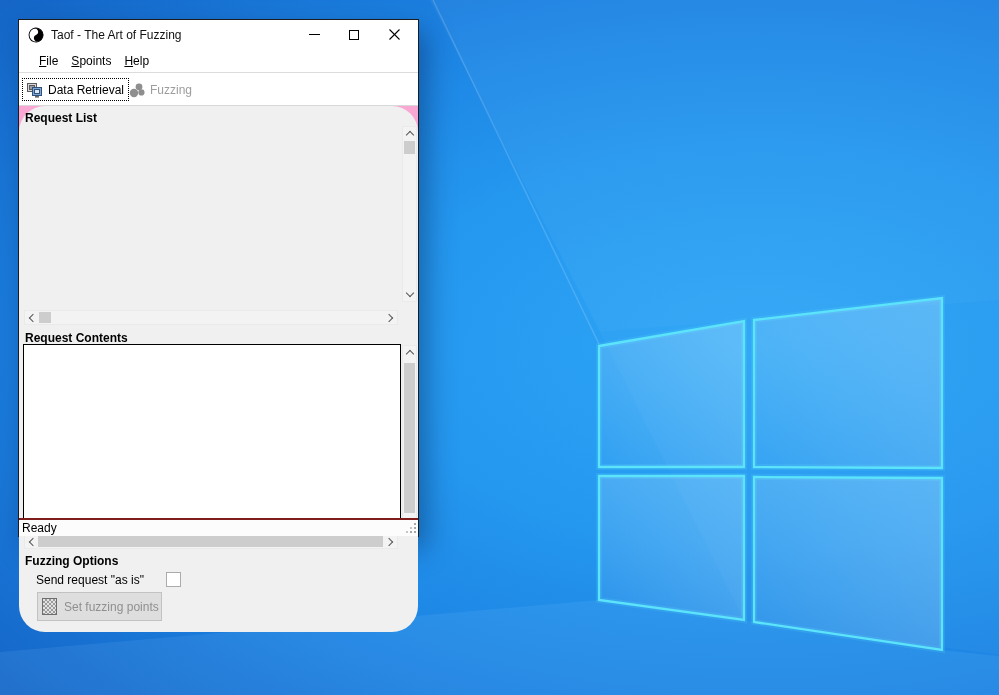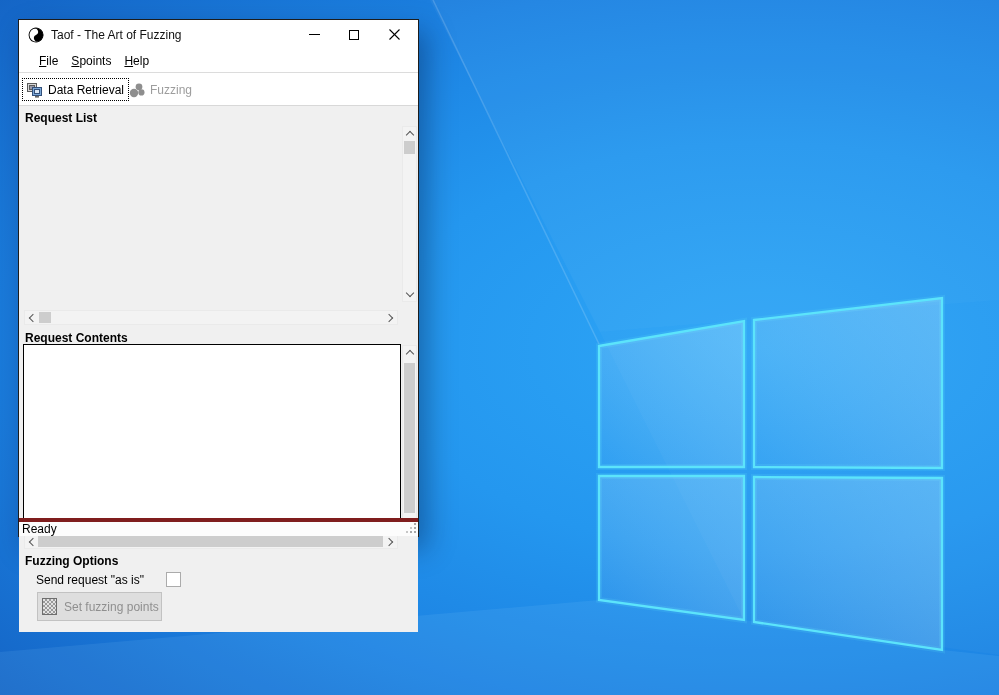--- a/index.html
+++ b/index.html
@@ -34,21 +34,21 @@
 
   .hr1 { position:absolute; left:0; right:0; top:52px; height:1px; background:#dcdcdc; }
   .toolbar { position:absolute; left:0; top:53px; right:0; height:32px; background:#fff; }
   .hr2 { position:absolute; left:0; right:0; top:85px; height:1px; background:#d8d8d8; }
 
   .tbtn { position:absolute; left:3px; top:5px; height:23px; display:flex; align-items:center; padding:0 4px; border:1px dotted #000; background:#fff; }
   .tbtn .lbl { margin-left:5px; }
   .tbfuzz { position:absolute; left:110px; top:5px; height:23px; display:flex; align-items:center; color:#9d9d9d; }
   .tbfuzz .lbl { margin-left:5px; }
 
-  .client { position:absolute; left:0; top:86px; right:0; height:526px; background:#f0f0f0; }
+  .client { position:absolute; left:0; top:86px; right:0; height:526px; background:#f0f0f0;border-radius:26px; }
   .seclabel { position:absolute; font-weight:bold; }
 
   
   .vsb { position:absolute; width:15px; background:#f3f3f3; border:1px solid #eaeaea; }
   .vsb .arrzone { position:absolute; left:0; width:13px; height:13px; display:flex; align-items:center; justify-content:center; }
   .vsb .vthumb { position:absolute; left:1px; width:11px; background:#cdcdcd; }
   .hsb { position:absolute; height:15px; background:#f3f3f3; border:1px solid #eaeaea; }
   .hsb .arrzone { position:absolute; top:0; width:13px; height:13px; display:flex; align-items:center; justify-content:center; }
   .hsb .hthumb { position:absolute; top:1px; height:11px; background:#cdcdcd; }
   .chv { width:6px; height:6px; border-left:1px solid #565656; border-bottom:1px solid #565656; }
@@ -61,21 +61,21 @@
 
   .rcbox { position:absolute; left:4px; top:324px; width:378px; height:187px; background:#fff; border:1px solid #000; padding:2px 3px; white-space:pre; overflow:hidden; font-family:"Liberation Sans", sans-serif; }
 
   .cblabel { position:absolute; left:17px; top:553px; }
   .checkbox { position:absolute; left:147px; top:552px; width:15px; height:15px; background:#fff; border:1px solid #ababab; }
 
   .disbtn { position:absolute; left:18px; top:572px; width:125px; height:29px; background:#dedede; border:1px solid #c2c2c2; display:flex; align-items:center; padding-left:4px; color:#8f8f8f; }
   .dither { width:15px; height:17px; border:1px solid #6e6e6e; margin-right:7px; flex:0 0 auto;
             background: repeating-conic-gradient(#9a9a9a 0% 25%, #e3e3e3 0% 50%) 0 0 / 4px 4px; }
 
-  .statusbar { position:absolute; left:0; right:0; bottom:0; height:18px; border-top:4px solid #7f1d1d; background:#fcfcfc; display:flex; align-items:center; padding-left:3px; }
+  .statusbar { position:absolute; left:0; right:0; bottom:0; height:18px; border-top:2px solid #7f1d1d; background:#fcfcfc; display:flex; align-items:center; padding-left:3px; }
   .grip { position:absolute; right:2px; bottom:3px; }
 </style>
 </head>
 <body>
 
 <div class="desktop">
   <svg class="wall" width="999" height="695" viewBox="0 0 999 695">
     <defs>
       <linearGradient id="pg" x1="0" y1="1" x2="1" y2="0">
         <stop offset="0" stop-color="#ffffff" stop-opacity="0.04"></stop>

